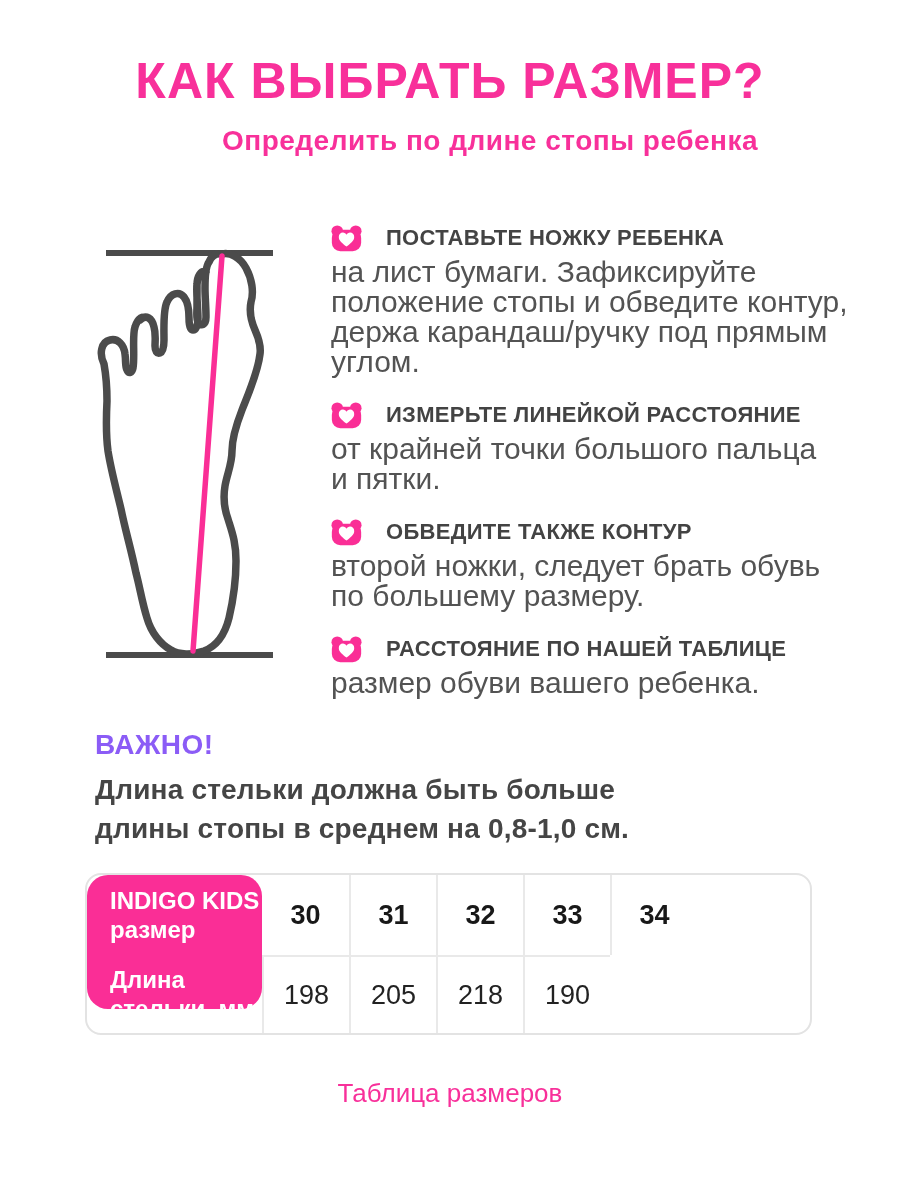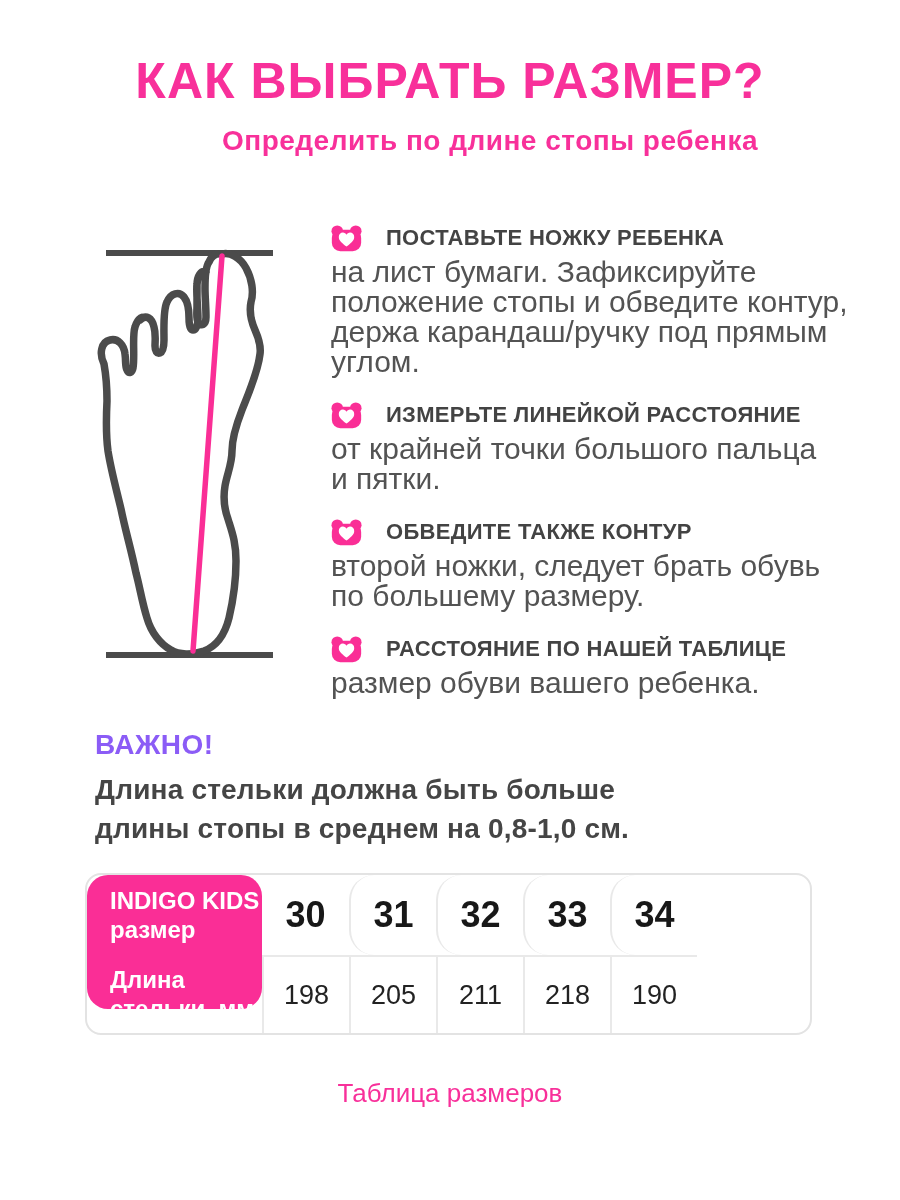--- a/index.html
+++ b/index.html
@@ -36,21 +36,21 @@
     background:#fff;border:2px solid #e3e3e3;border-radius:16px;box-sizing:border-box;
   }
   .tbl-grid{
     display:grid;width:100%;height:100%;
     grid-template-columns:175px 87px 87px 87px 87px 87px 1fr;
     grid-template-rows:80px 1fr;
   }
   .cell{display:flex;align-items:center;justify-content:center;box-sizing:border-box;}
   .cell.vline{border-left:2px solid #e9e9e9;}
   .cell.hline{border-top:2px solid #e9e9e9;}
-  .size-val{font-size:36px;font-weight:800;color:#181818;border-radius:25px;}
+  .size-val{font-size:27px;font-weight:800;color:#181818;}
   .len-val{font-size:27px;font-weight:400;color:#222222;}
   .pink-header{
     position:absolute;left:0;top:0;width:175px;height:134px;border-radius:21px;
     display:flex;flex-direction:column;color:#ffffff;
   }
   .pink-header .hrow{flex:0 0 79px;display:flex;flex-direction:column;justify-content:center;
     padding-left:23px;box-sizing:border-box;font-size:24px;font-weight:800;line-height:29px;}
 
   .table-link{
     position:absolute;top:1078px;left:0;width:900px;text-align:center;
@@ -193,21 +193,20 @@
       <div class="cell size-val">30</div>
       <div class="cell vline size-val">31</div>
       <div class="cell vline size-val">32</div>
       <div class="cell vline size-val">33</div>
       <div class="cell vline size-val">34</div>
 
       <div class="cell"></div>
       <div class="cell hline len-val">191</div>
       <div class="cell hline vline len-val">198</div>
       <div class="cell hline vline len-val">205</div>
-      <div class="cell hline vline len-val">211</div>
       <div class="cell hline vline len-val">218</div>
       <div class="cell hline vline len-val">190</div>
     </div>
     <div class="pink-header" id="pinkHeader" style="background: rgb(250, 46, 150);">
       <div class="hrow pre">INDIGO KIDS
 размер</div>
       <div class="hrow pre">Длина
 стельки, мм</div>
     </div>
   </div>

